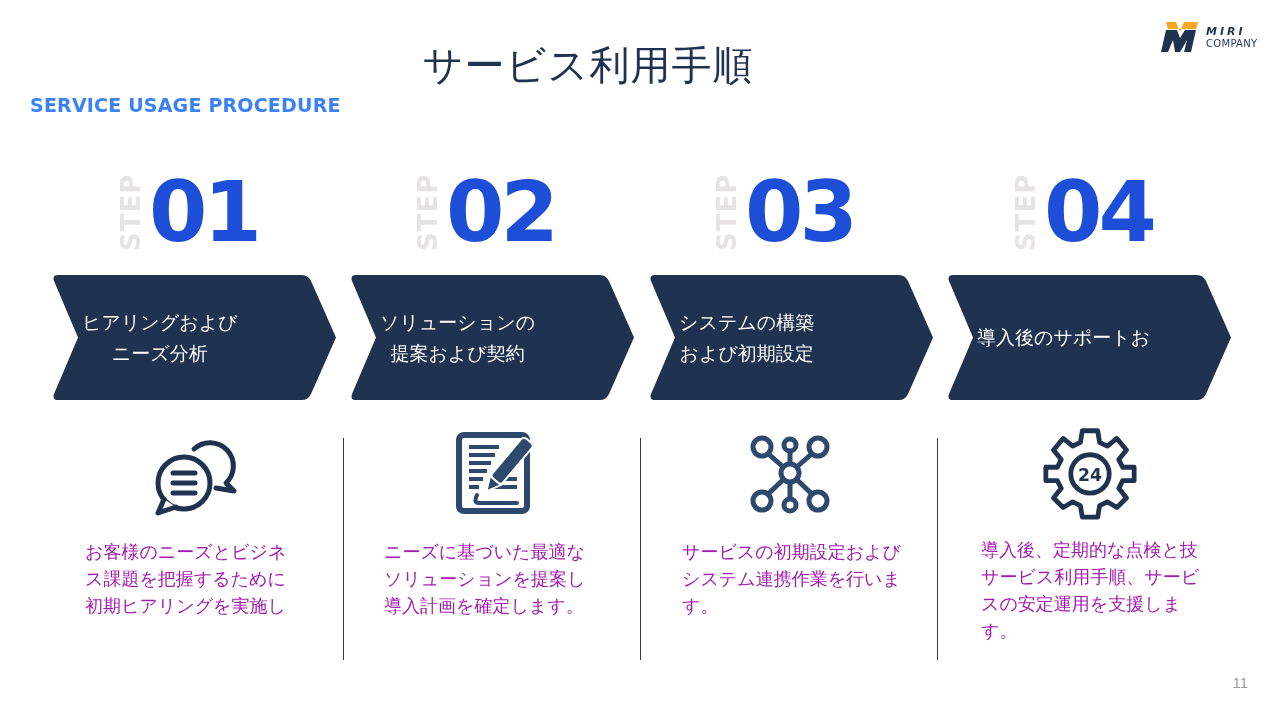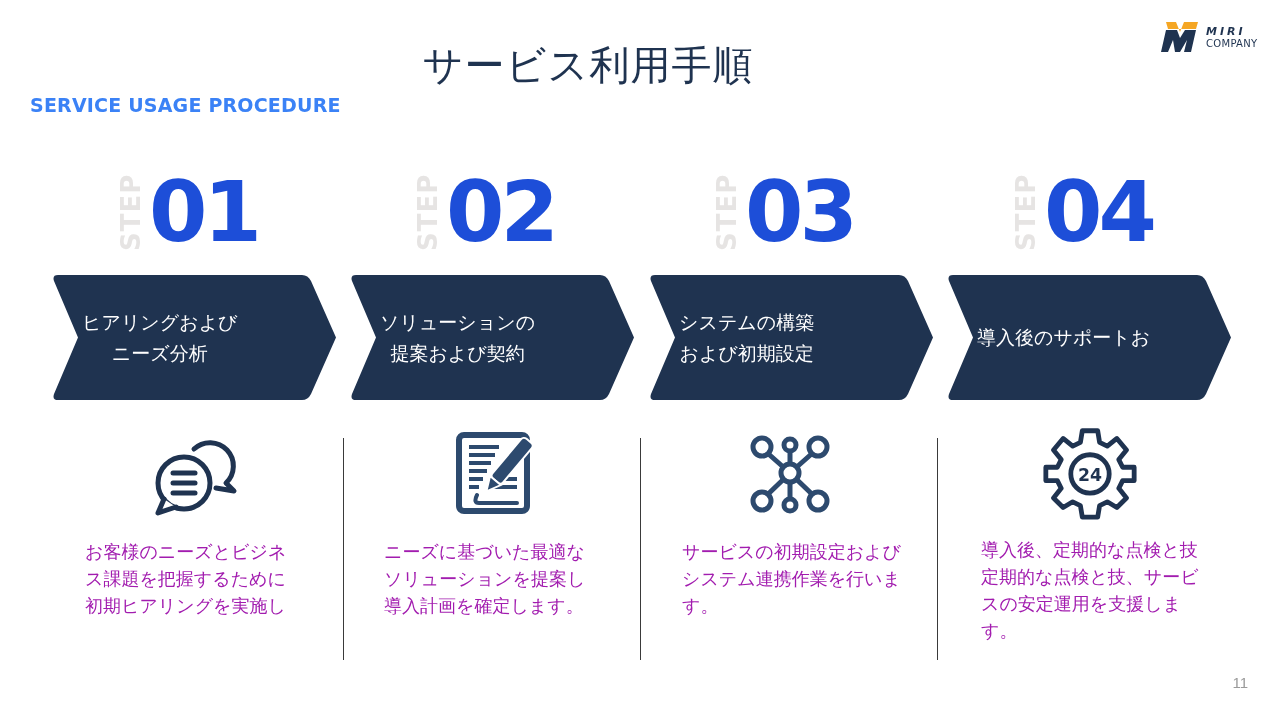--- a/index.html
+++ b/index.html
@@ -231,18 +231,18 @@
   <div>ソリューションを提案し</div>
   <div>導入計画を確定します。</div>
 </div>
 <div class="desc" style="left:682px; width:240px;">
   <div>サービスの初期設定および</div>
   <div>システム連携作業を行いま</div>
   <div>す。</div>
 </div>
 <div class="desc" style="left:981px; width:240px; top:536px;">
   <div>導入後、定期的な点検と技</div>
-  <div>定期的な点検と技、サービ</div>
+  <div>サービス利用手順、サービ</div>
   <div>スの安定運用を支援しま</div>
   <div>す。</div>
 </div>
 
 <div class="page-number">11</div>
 
 </body></html>

